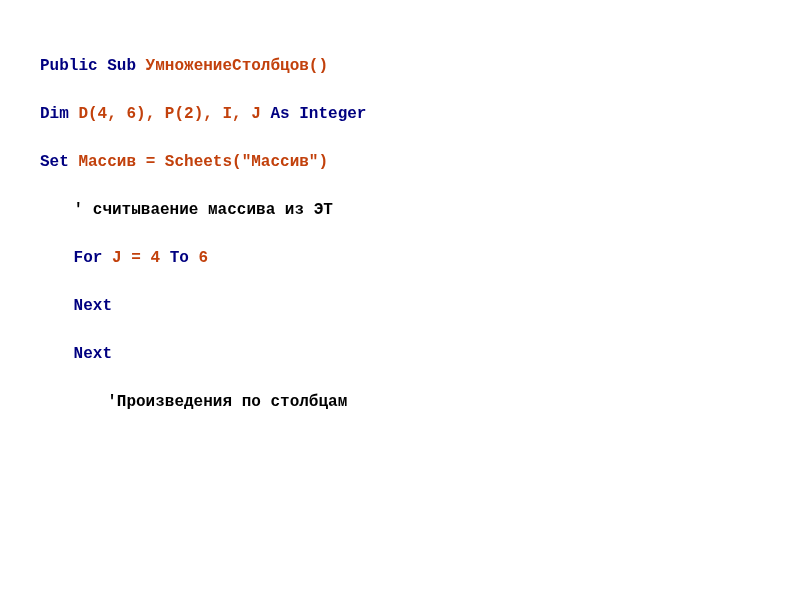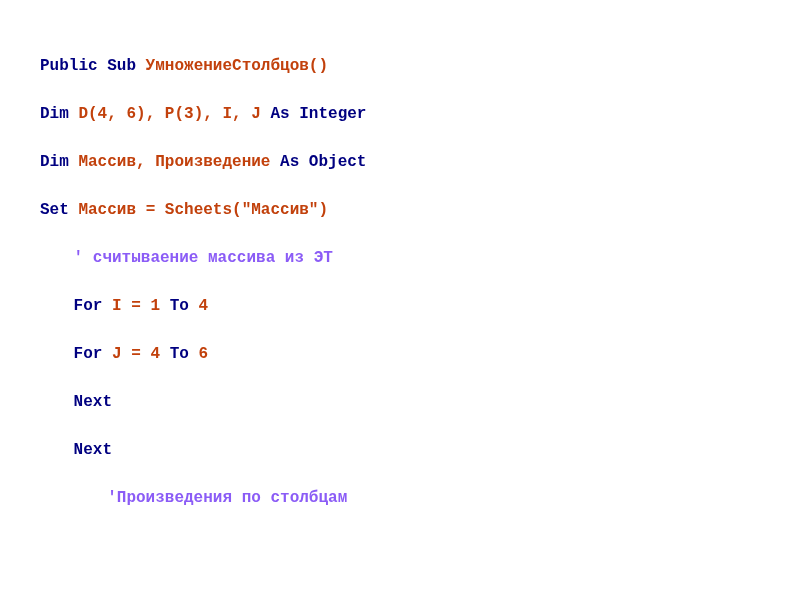--- a/index.html
+++ b/index.html
@@ -14,38 +14,36 @@
     .code-block {
       white-space: pre;
     }
     .line {
       display: block;
     }
     .kw {
       color: #000080;
     }
     .cm {
-      color: #8b5cf6;
+      color: #000000;
     }
     .tx {
       color: #c2410c;
     }
     .indent1 { padding-left: 3.5ch; }
     .indent2 { padding-left: 7ch; }
   </style>
 </head>
 <body>
 
 <div class="code-block">
 <span class="line"><span class="kw">Public Sub</span><span class="tx"> УмножениеСтолбцов()</span></span>
-<span class="line"><span class="kw">Dim</span><span class="tx"> D(4, 6), P(3), I, J </span><span class="kw">As Integer</span></span>
-<span class="line"><span class="kw">Dim</span><span class="tx"> Массив, Произведение </span><span class="kw">As Object</span></span>
+<span class="line"><span class="kw">Dim</span><span class="tx"> D(4, 6), P(2), I, J </span><span class="kw">As Integer</span></span>
 <span class="line"><span class="kw">Set</span><span class="tx"> Массив = Scheets("Массив")</span></span>
 <span class="line indent1"><span class="cm">' считываение массива из ЭТ</span></span>
-<span class="line indent1"><span class="kw">For</span><span class="tx"> I = 1 </span><span class="kw">To</span><span class="tx"> 4</span></span>
 <span class="line indent1"><span class="kw">For</span><span class="tx"> J = 4 </span><span class="kw">To</span><span class="tx"> 6</span></span>
 <span class="line indent1"><span class="kw">Next</span></span>
 <span class="line indent1"><span class="kw">Next</span></span>
 <span class="line indent2"><span class="cm">'Произведения по столбцам</span></span>
 
 
 
 
 
 

